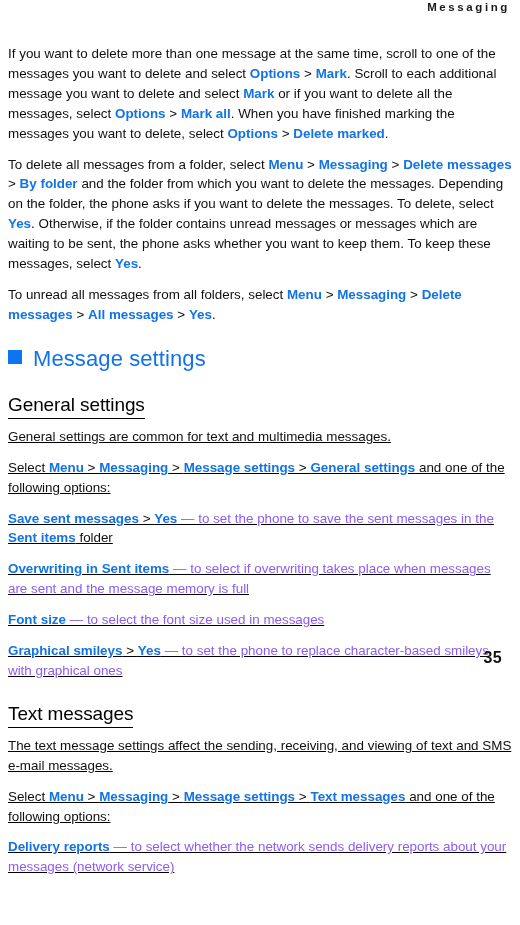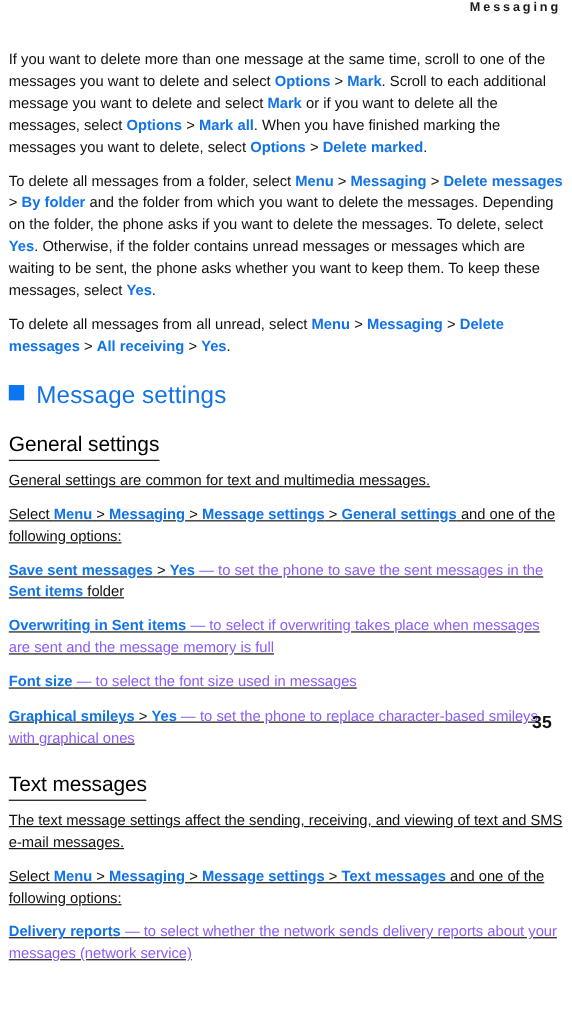--- a/index.html
+++ b/index.html
@@ -127,21 +127,21 @@
 
 <div class="page">
 
   <div class="running-header">Messaging</div>
 
   <div class="content">
 
     <div id="intro-paragraphs">
         <p class="para"><span>If you want to delete more than one message at the same time, scroll to one of the messages you want to delete and select </span><span class="ui">Options</span><span class="sep"> &gt; </span><span class="ui">Mark</span><span>. Scroll to each additional message you want to delete and select </span><span class="ui">Mark</span><span> or if you want to delete all the messages, select </span><span class="ui">Options</span><span class="sep"> &gt; </span><span class="ui">Mark all</span><span>. When you have finished marking the messages you want to delete, select </span><span class="ui">Options</span><span class="sep"> &gt; </span><span class="ui">Delete marked</span><span>.</span></p>
         <p class="para"><span>To delete all messages from a folder, select </span><span class="ui">Menu</span><span class="sep"> &gt; </span><span class="ui">Messaging</span><span class="sep"> &gt; </span><span class="ui">Delete messages</span><span class="sep"> &gt; </span><span class="ui">By folder</span><span> and the folder from which you want to delete the messages. Depending on the folder, the phone asks if you want to delete the messages. To delete, select </span><span class="ui">Yes</span><span>. Otherwise, if the folder contains unread messages or messages which are waiting to be sent, the phone asks whether you want to keep them. To keep these messages, select </span><span class="ui">Yes</span><span>.</span></p>
-        <p class="para"><span>To delete all messages from all unread, select </span><span class="ui">Menu</span><span class="sep"> &gt; </span><span class="ui">Messaging</span><span class="sep"> &gt; </span><span class="ui">Delete messages</span><span class="sep"> &gt; </span><span class="ui">All receiving</span><span class="sep"> &gt; </span><span class="ui">Yes</span><span>.</span></p>
+        <p class="para"><span>To unread all messages from all folders, select </span><span class="ui">Menu</span><span class="sep"> &gt; </span><span class="ui">Messaging</span><span class="sep"> &gt; </span><span class="ui">Delete messages</span><span class="sep"> &gt; </span><span class="ui">All messages</span><span class="sep"> &gt; </span><span class="ui">Yes</span><span>.</span></p>
       </div>
 
     <h2 class="chapter-heading">
       <span class="chapter-bullet"></span><span class="chapter-title">Message settings</span>
     </h2>
 
     <div id="sections">
         <div class="subheading-wrap"><h3 class="subheading">General settings</h3><p class="para"><span>General settings are common for text and multimedia messages.</span></p><p class="para"><span>Select </span><span class="ui">Menu</span><span class="sep"> &gt; </span><span class="ui">Messaging</span><span class="sep"> &gt; </span><span class="ui">Message settings</span><span class="sep"> &gt; </span><span class="ui">General settings</span><span> and one of the following options:</span></p><p class="para"><span class="ui">Save sent messages</span><span class="sep"> &gt; </span><span class="ui">Yes</span><span class="dash"> — to set the phone to save the sent messages in the </span><span class="ui">Sent items</span><span> folder</span></p><p class="para"><span class="ui">Overwriting in Sent items</span><span class="dash"> — to select if overwriting takes place when messages are sent and the message memory is full</span></p><p class="para"><span class="ui">Font size</span><span class="dash"> — to select the font size used in messages</span></p><p class="para"><span class="ui">Graphical smileys</span><span class="sep"> &gt; </span><span class="ui">Yes</span><span class="dash"> — to set the phone to replace character-based smileys with graphical ones</span></p></div>
         <div class="subheading-wrap"><h3 class="subheading">Text messages</h3><p class="para"><span>The text message settings affect the sending, receiving, and viewing of text and SMS e-mail messages.</span></p><p class="para"><span>Select </span><span class="ui">Menu</span><span class="sep"> &gt; </span><span class="ui">Messaging</span><span class="sep"> &gt; </span><span class="ui">Message settings</span><span class="sep"> &gt; </span><span class="ui">Text messages</span><span> and one of the following options:</span></p><p class="para"><span class="ui">Delivery reports</span><span class="dash"> — to select whether the network sends delivery reports about your messages (network service)</span></p></div>
       </div>

